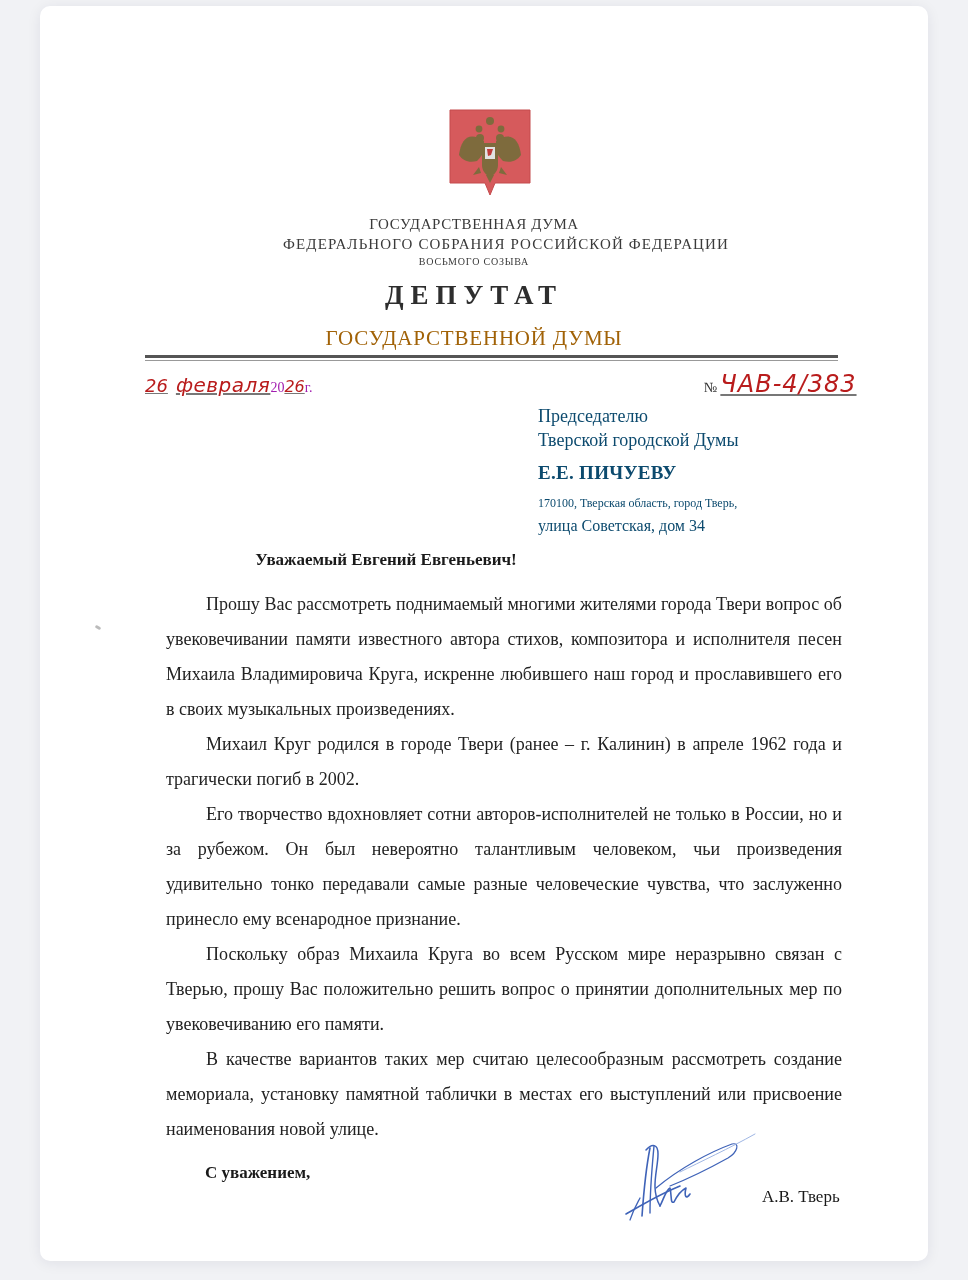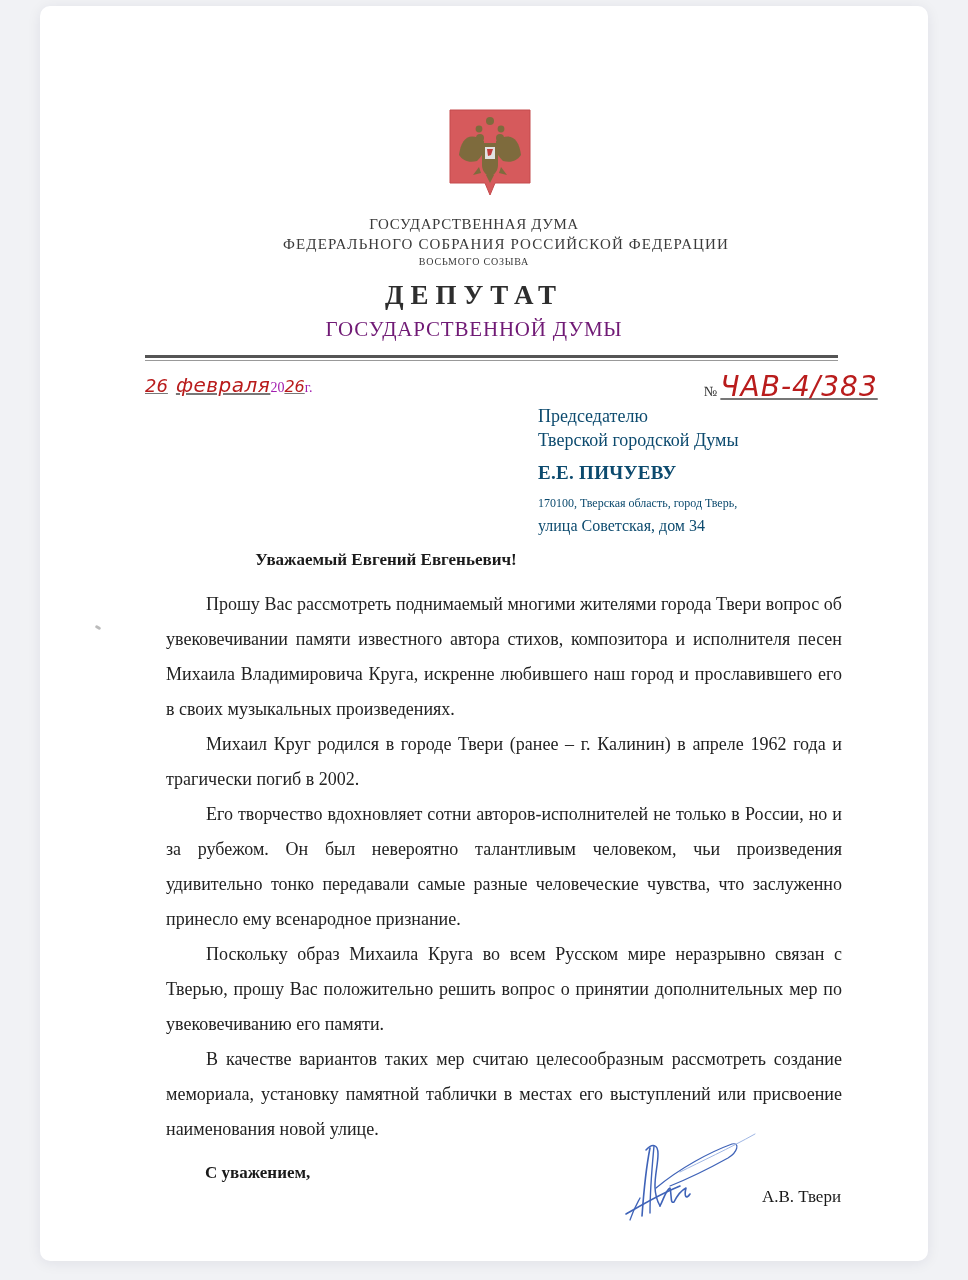--- a/index.html
+++ b/index.html
@@ -15,34 +15,34 @@
     background:#ffffff; border-radius:10px;
     box-shadow:0 2px 14px rgba(20,30,60,0.08);
   }
   .abs { position:absolute; }
   .emblem { left:449px; top:109px; width:82px; height:90px; }
   .hdr { left:0; width:948px; text-align:center; color:#3a3a3a; }
   .hdr-1 { top:216px; font-size:15px; letter-spacing:0.6px; }
   .hdr-2 { top:236px; font-size:15px; letter-spacing:1.1px;padding-left:32px; }
   .hdr-3 { top:256px; font-size:10px; letter-spacing:0.8px; }
   .hdr-dep { top:280px; font-size:27px; font-weight:bold; letter-spacing:7px; color:#2e2e2e;font-family:Liberation Serif, serif; }
-  .hdr-gd { top:317px; font-size:21px; letter-spacing:0.8px; color:#701a75; }
+  .hdr-gd { top:326px; font-size:21px; letter-spacing:0.8px; color:#a16207; }
   .rule-thick { left:145px; top:355px; width:693px; height:3px; background:#555; }
   .rule-thin { left:145px; top:360px; width:693px; height:1px; background:#999; }
 
   .date { left:145px; top:373px; font-size:18px; }
   .hand { font-family:"DejaVu Sans", sans-serif; color:#b91c1c; font-style:italic; font-weight:300; text-decoration:underline; text-decoration-color:#777; }
   .date .hand-day { font-size:18px; }
   .date .hand-month { font-size:20px; margin-left:8px; letter-spacing:0.5px; }
   .date .print { font-size:14px; color:#a21caf; }
   .date .hand-year { font-size:16px; }
 
   .regno { left:704px; top:370px; font-size:18px; }
   .regno .no-sign { font-size:14px; color:#333; margin-right:3px; }
-  .regno .hand { font-size:28px; letter-spacing:1px;margin-top:11px; }
+  .regno .hand { font-size:24px; letter-spacing:1px;margin-top:11px; }
 
   .addr { left:538px; font-size:18px; color:#0c4a6e; }
   .addr-1 { top:406px; }
   .addr-2 { top:430px; }
   .addr-name { top:462px; font-weight:bold; font-size:19px; letter-spacing:0.3px; }
   .addr-3 { top:496px; font-size:12px; }
   .addr-4 { top:517px; font-size:16px; }
 
   .salut { left:0; width:772px; top:550px; text-align:center; font-weight:bold; font-size:17px; }
 
@@ -139,15 +139,15 @@
     <path d="M34 18 C32 40 30 60 30 85" stroke-width="1.4"></path>
     <path d="M26 22 C32 15 38 16 38 26 C38 42 30 60 40 78" stroke-width="1.5"></path>
     <path d="M6 86 C20 78 40 66 60 58" stroke-width="1.6"></path>
     <path d="M10 92 C14 80 18 74 20 70" stroke-width="1.3"></path>
     <path d="M40 78 C44 70 46 62 50 60 C52 68 50 76 54 74 C58 66 62 62 66 60 C64 68 66 72 70 66" stroke-width="1.6"></path>
     <path d="M36 60 C60 40 90 24 112 16 C120 14 118 24 108 30 C90 40 70 50 50 58" stroke-width="1.2"></path>
     <path d="M60 44 C80 34 110 20 135 6" stroke="#9fb6e4" stroke-width="1"></path>
   </g>
 </svg>
 
-<div class="abs signer">А.В. Твери</div>
+<div class="abs signer">А.В. Тверь</div>
 
 <div class="abs speck"></div>
 
 </body></html>

